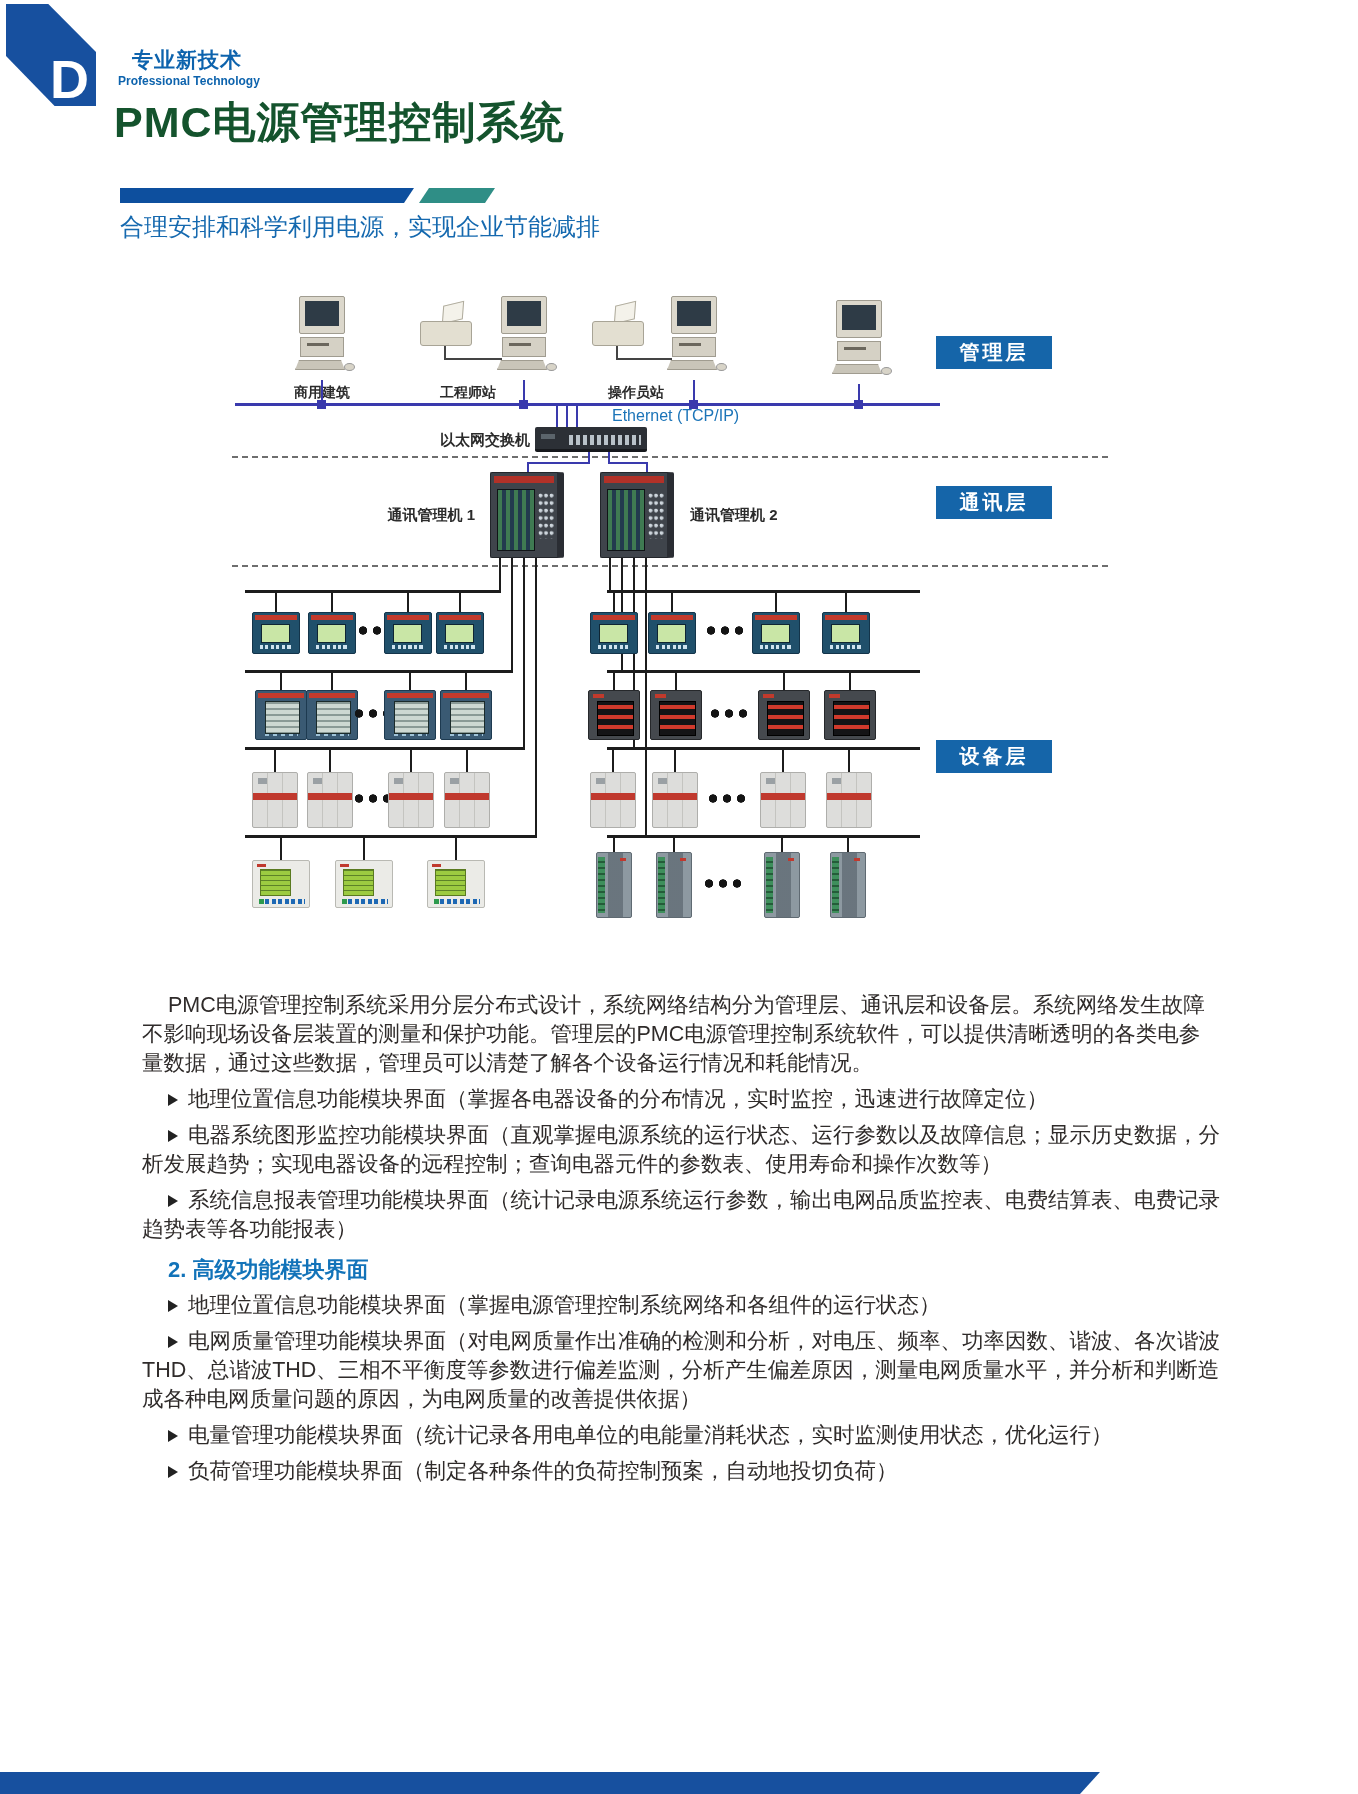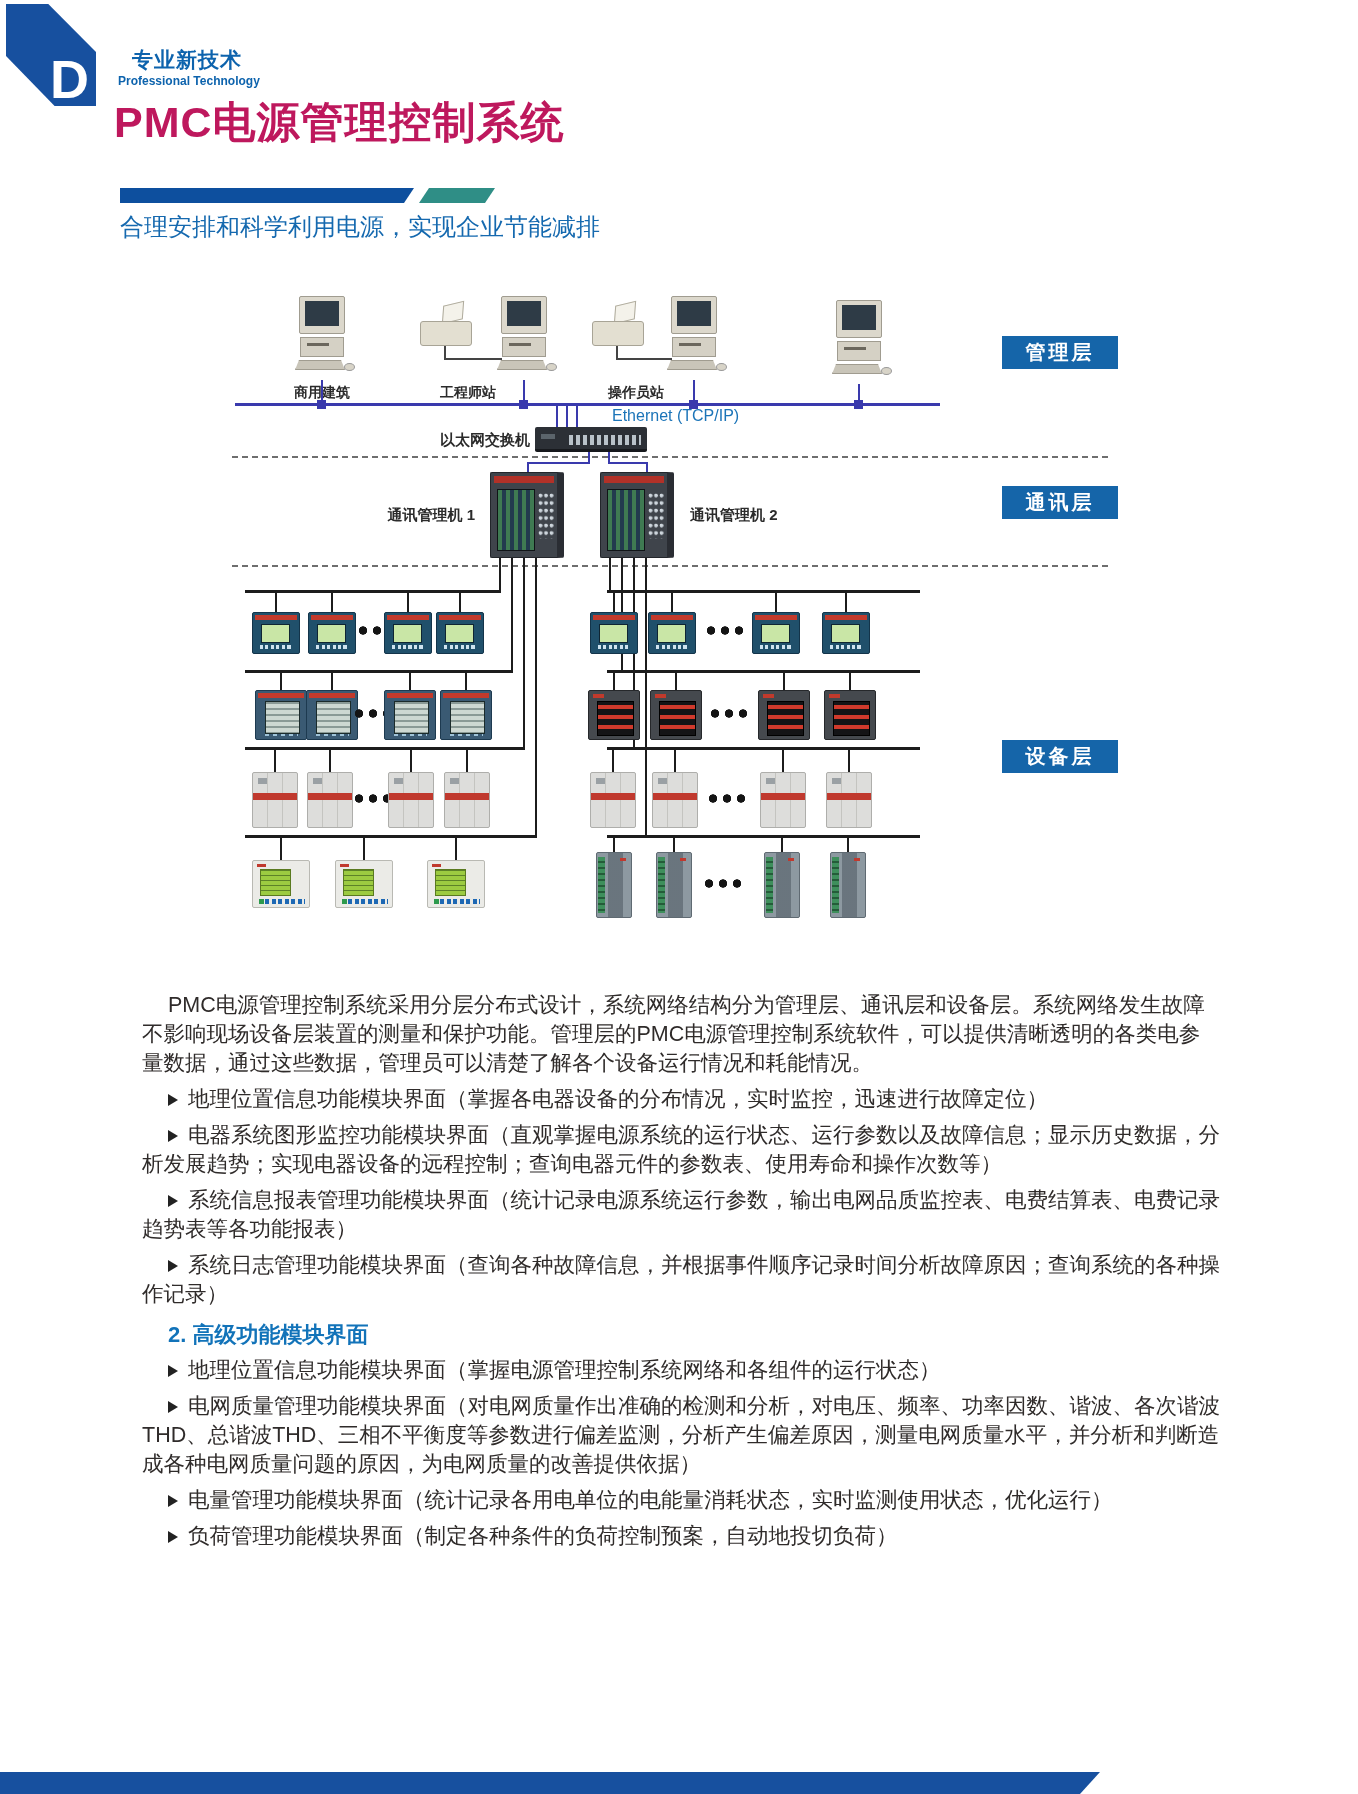--- a/index.html
+++ b/index.html
@@ -6,35 +6,35 @@
   html,body { background:#ffffff; }
   body { font-family:"Liberation Sans","DejaVu Sans",sans-serif; }
   .page { position:relative; width:1358px; height:1794px; background:#fff; margin:0 auto; overflow:hidden; }
 
   
   .banner { position:absolute; left:6px; top:4px; width:90px; height:102px; background:#17509f;
             clip-path:polygon(0 0,47% 0,100% 47%,100% 100%,54% 100%,0 51%); }
   .badge-d { position:absolute; right:7px; bottom:0px; color:#fff; font-size:54px; font-weight:bold; line-height:1; }
   .tagline-zh { position:absolute; left:132px; top:46px; color:#0d63ad; font-size:21px; font-weight:bold; letter-spacing:1px; }
   .tagline-en { position:absolute; left:118px; top:74px; color:#0d63ad; font-size:12px; font-weight:bold; }
-  .page-title { position:absolute; left:114px; top:94px; color:#be185d; font-size:43px; font-weight:900; letter-spacing:1px;text-align:center; }
+  .page-title { position:absolute; left:114px; top:94px; color:#14532d; font-size:43px; font-weight:900; letter-spacing:1px;text-align:center; }
   .bar-blue { position:absolute; left:120px; top:188px; width:294px; height:15px; background:#0d4f9e;
               clip-path:polygon(0 0,100% 0,calc(100% - 10px) 100%,0 100%); }
   .bar-teal { position:absolute; left:419px; top:188px; width:76px; height:15px; background:#2f8e86;
               clip-path:polygon(10px 0,100% 0,calc(100% - 10px) 100%,0 100%); }
   .subtitle { position:absolute; left:120px; top:211px; color:#1569af; font-size:24px; }
 
   
   .w  { position:absolute; background:#1c1c1c; }
   .wb { position:absolute; background:#3a3aad; }
   .wd { position:absolute; background:#444; }
   .bus { position:absolute; background:#3a3aad; }
   .node { position:absolute; width:9px; height:9px; background:#3a3aad; }
   .dash { position:absolute; border-top:2px dashed #6e6e6e; height:0; }
-  .layer-label { position:absolute; left:1002px; width:116px; height:33px; background:#1565a9; color:#fff;
+  .layer-label { position:absolute; left:936px; width:116px; height:33px; background:#1565a9; color:#fff;
                  font-size:20px; font-weight:bold; letter-spacing:3px; display:flex; align-items:center; justify-content:center; }
   .sta-label { position:absolute; width:140px; text-align:center; font-size:14px; font-weight:bold; color:#2b2b2b; }
   .eth-label { position:absolute; left:612px; top:407px; color:#1b74b8; font-size:16px; }
   .sw-label  { position:absolute; left:398px; top:431px; width:132px; text-align:right; font-size:15px; font-weight:bold; color:#2b2b2b; }
   .mgr-label { position:absolute; width:150px; font-size:15px; font-weight:bold; color:#2b2b2b; }
 
   
   .dev { position:absolute; z-index:2; }
   .computer { width:54px; height:84px; }
   .computer .mon { position:absolute; left:4px; top:0; width:46px; height:38px; background:#dcd8cc; border:1px solid #a09c90; border-radius:2px; }
@@ -324,21 +324,20 @@
   <div class="dev iomodule" style="left:830px;top:852px"></div>
 
   <div class="layer-label" style="top:740px">设备层</div>
 
   <div class="body-text">
     <p class="para">PMC电源管理控制系统采用分层分布式设计，系统网络结构分为管理层、通讯层和设备层。系统网络发生故障不影响现场设备层装置的测量和保护功能。管理层的PMC电源管理控制系统软件，可以提供清晰透明的各类电参量数据，通过这些数据，管理员可以清楚了解各个设备运行情况和耗能情况。</p>
 
     <p class="bullet"><span class="tri"></span><span>地理位置信息功能模块界面（掌握各电器设备的分布情况，实时监控，迅速进行故障定位）</span></p>
     <p class="bullet"><span class="tri"></span><span>电器系统图形监控功能模块界面（直观掌握电源系统的运行状态、运行参数以及故障信息；显示历史数据，分析发展趋势；实现电器设备的远程控制；查询电器元件的参数表、使用寿命和操作次数等）</span></p>
     <p class="bullet"><span class="tri"></span><span>系统信息报表管理功能模块界面（统计记录电源系统运行参数，输出电网品质监控表、电费结算表、电费记录趋势表等各功能报表）</span></p>
-    <p class="bullet"><span class="tri"></span><span>系统日志管理功能模块界面（查询各种故障信息，并根据事件顺序记录时间分析故障原因；查询系统的各种操作记录）</span></p>
 
     <h3 class="sec-h">2. 高级功能模块界面</h3>
     <p class="bullet"><span class="tri"></span><span>地理位置信息功能模块界面（掌握电源管理控制系统网络和各组件的运行状态）</span></p>
     <p class="bullet"><span class="tri"></span><span>电网质量管理功能模块界面（对电网质量作出准确的检测和分析，对电压、频率、功率因数、谐波、各次谐波THD、总谐波THD、三相不平衡度等参数进行偏差监测，分析产生偏差原因，测量电网质量水平，并分析和判断造成各种电网质量问题的原因，为电网质量的改善提供依据）</span></p>
     <p class="bullet"><span class="tri"></span><span>电量管理功能模块界面（统计记录各用电单位的电能量消耗状态，实时监测使用状态，优化运行）</span></p>
     <p class="bullet"><span class="tri"></span><span>负荷管理功能模块界面（制定各种条件的负荷控制预案，自动地投切负荷）</span></p>
   </div>
 
   <div class="footer-bar"></div>
 </div>

